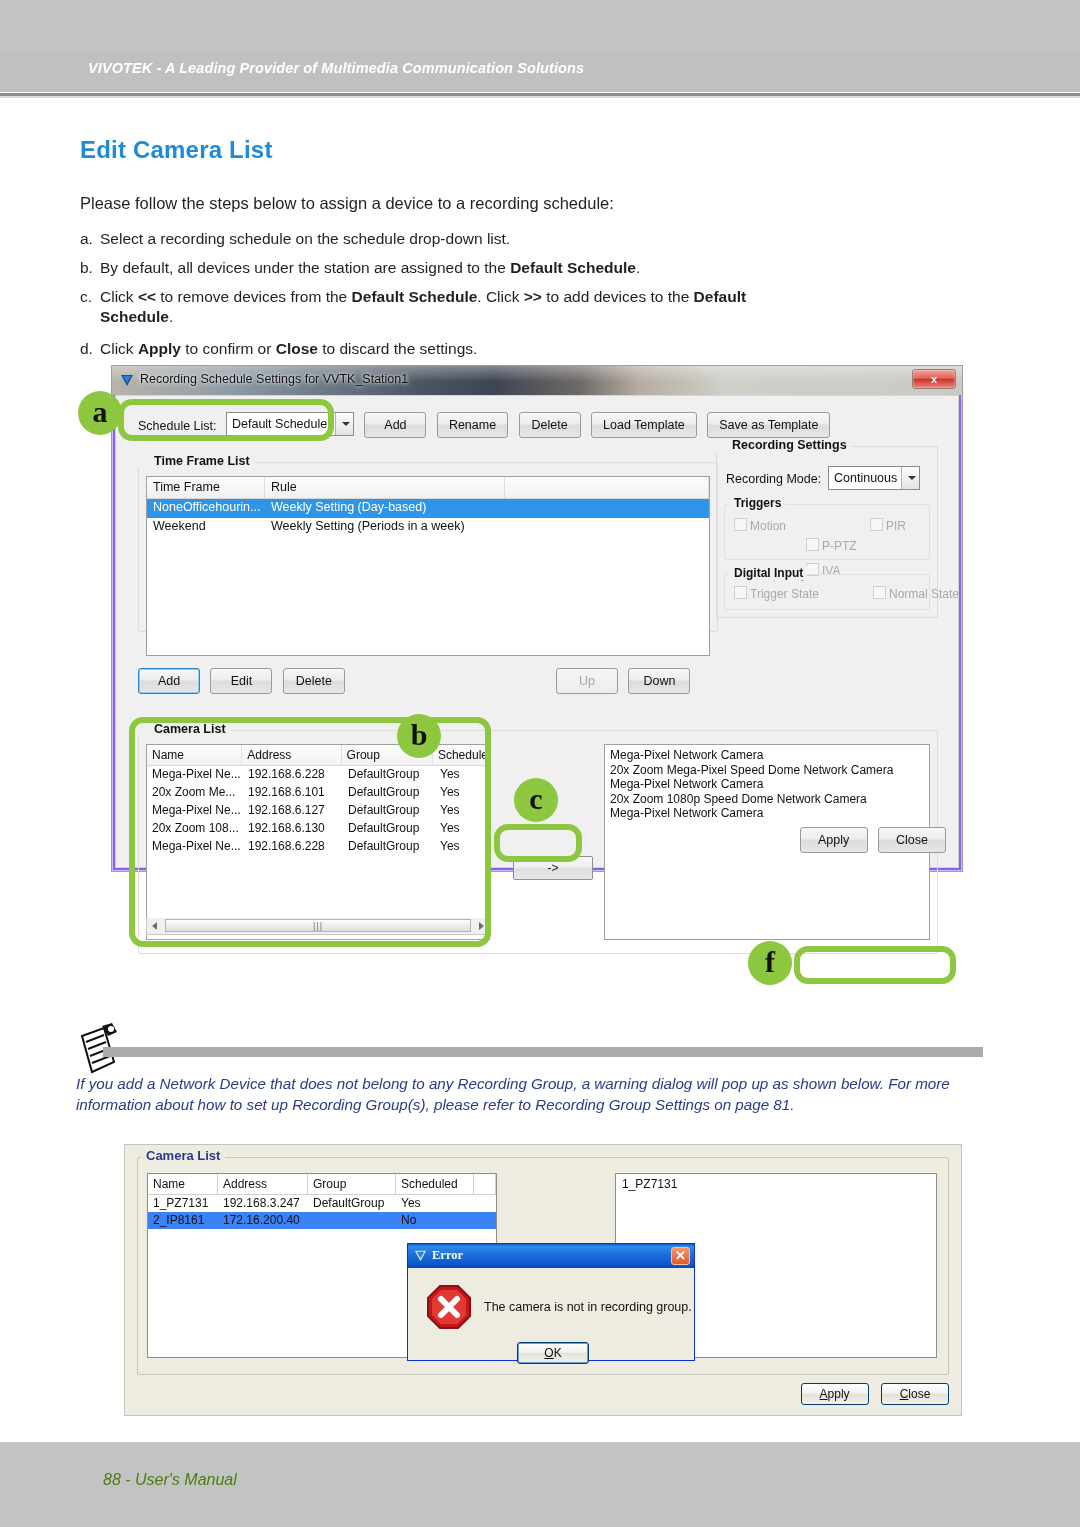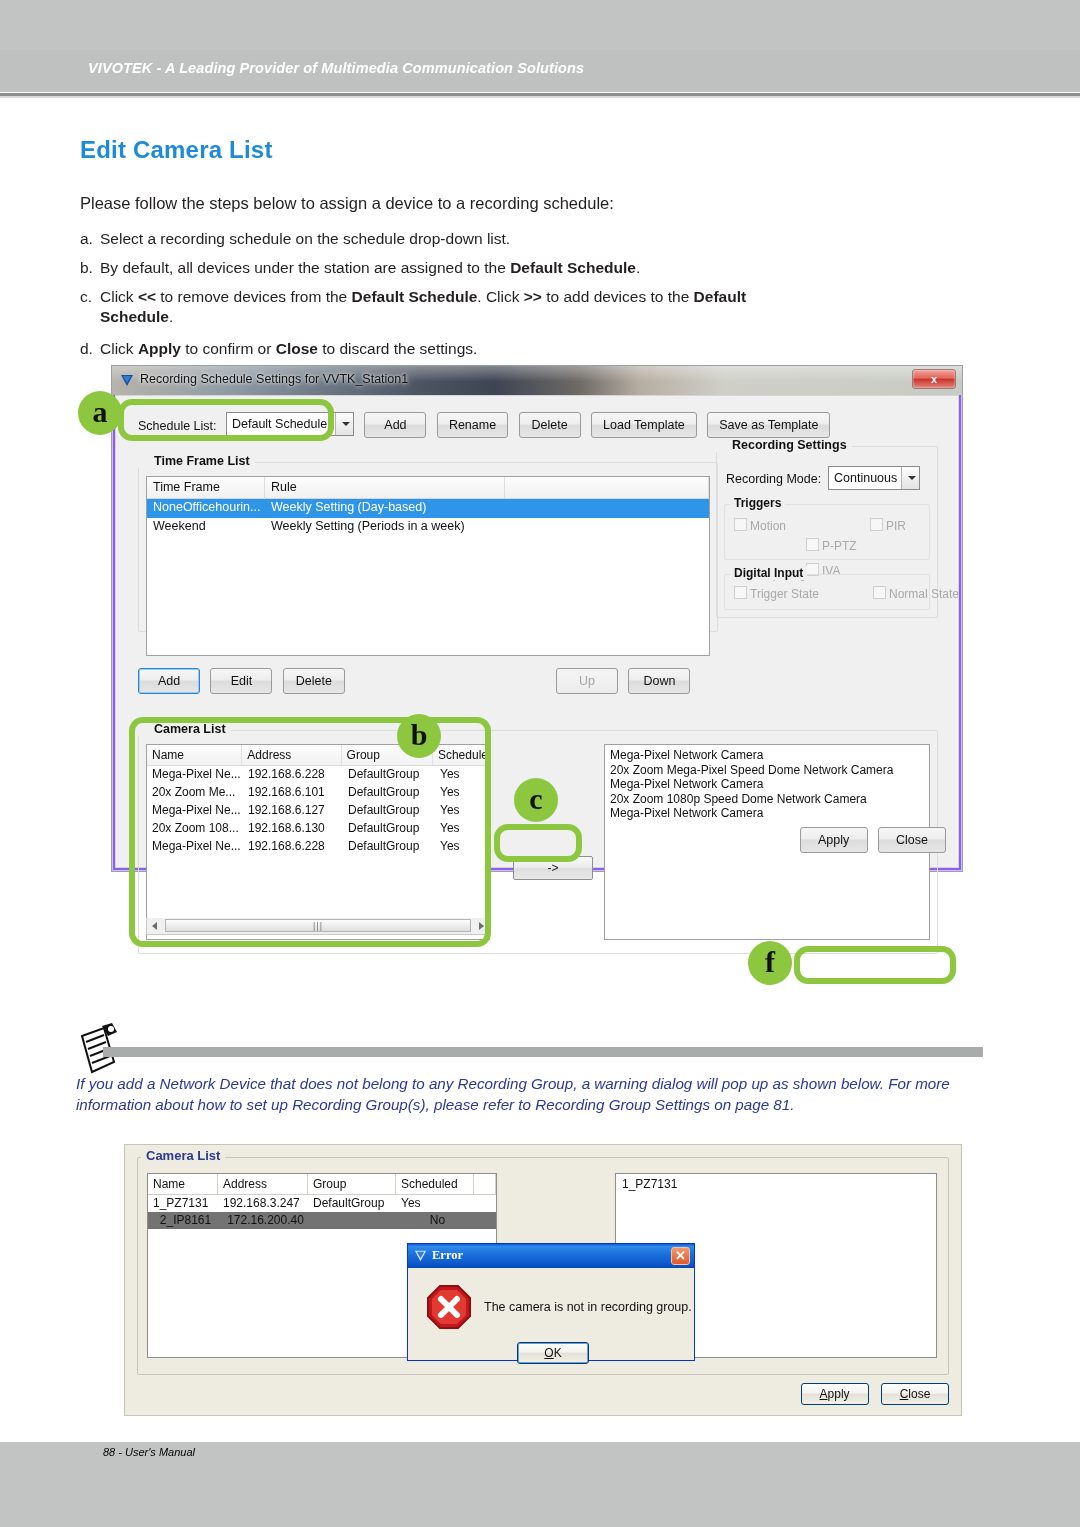--- a/index.html
+++ b/index.html
@@ -241,21 +241,21 @@
   .xp-group{ position:absolute; left:12px; top:12px; width:812px; height:218px; }
   .xp-group .g-title{ background:#eeece1; color:#2b3990; font-weight:bold; font-size:13px; top:-9px; left:4px; padding:0 5px; }
   .xp-group .g-box{ border:1px solid #c8c6bb; }
   .xp-table{
     position:absolute; left:10px; top:16px; width:350px; height:185px;
     background:#fff; border:1px solid #8d8d8d; overflow:hidden;
   }
   .xp-head{ display:flex; height:21px; background:#fff; border-bottom:1px solid #d4d0c8; }
   .xp-head div{ font-size:12px; color:#111; padding:3px 0 0 5px; border-right:1px solid #d4d0c8; }
   .xp-row{ display:flex; height:17px; }
-  .xp-row.alt{ background:#737373;text-align:center; }
+  .xp-row.alt{ background:#3b82f6; }
   .xp-row div{ font-size:12px; color:#111; padding:1px 0 0 5px; overflow:hidden; white-space:nowrap; }
   .xc-name{ width:70px; } .xc-addr{ width:90px; } .xc-grp{ width:88px; } .xc-sch{ width:78px; } .xc-end{ flex:1; }
   .xp-right{
     position:absolute; left:478px; top:16px; width:322px; height:185px;
     background:#fff; border:1px solid #8d8d8d; padding:3px 6px;
   }
   .xp-right div{ font-size:12px; color:#111; line-height:14px; }
   .xp-bottom{ position:absolute; right:12px; bottom:10px; }
   .xpbtn{
     display:inline-block; height:22px; min-width:68px; padding:0 12px;
@@ -295,22 +295,22 @@
     background:linear-gradient(180deg,#fdfdfd 0%,#f3f3ef 45%,#e4e2d8 52%,#f2f1ea 100%);
     box-shadow:0 0 0 1px #6a9fd4 inset;
     font-size:12px; color:#111; line-height:20px; text-align:center; cursor:pointer;
   }
 
   
   .footer{
     position:absolute; left:0; bottom:0; width:1080px; height:85px; background:#c2c4c3;
   }
   .footer-text{
-    position:absolute; left:103px; bottom:69px;
-    font-size:11px; font-style:italic; color:#000000;
+    position:absolute; left:103px; bottom:38px;
+    font-size:16px; font-style:italic; color:#4d7c0f;
   }
 </style>
 </head>
 <body>
 
 <div class="page-header"></div>
 <div class="page-header-strip"></div>
 <div class="page-header-title">VIVOTEK - A Leading Provider of Multimedia Communication Solutions</div>
 <div class="header-rule-dark"></div>
 <div class="header-rule-light"></div>

